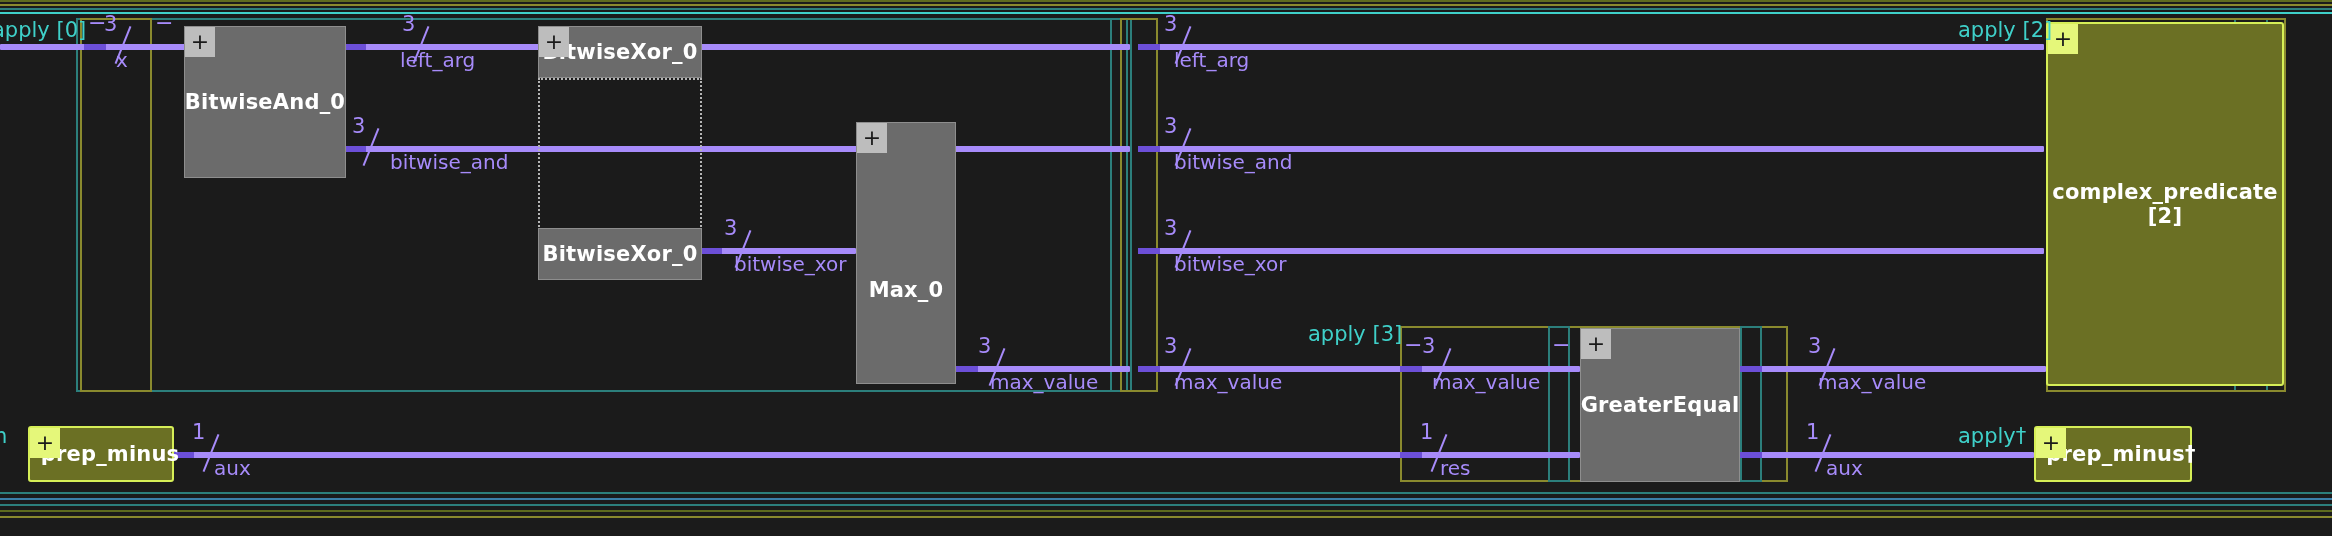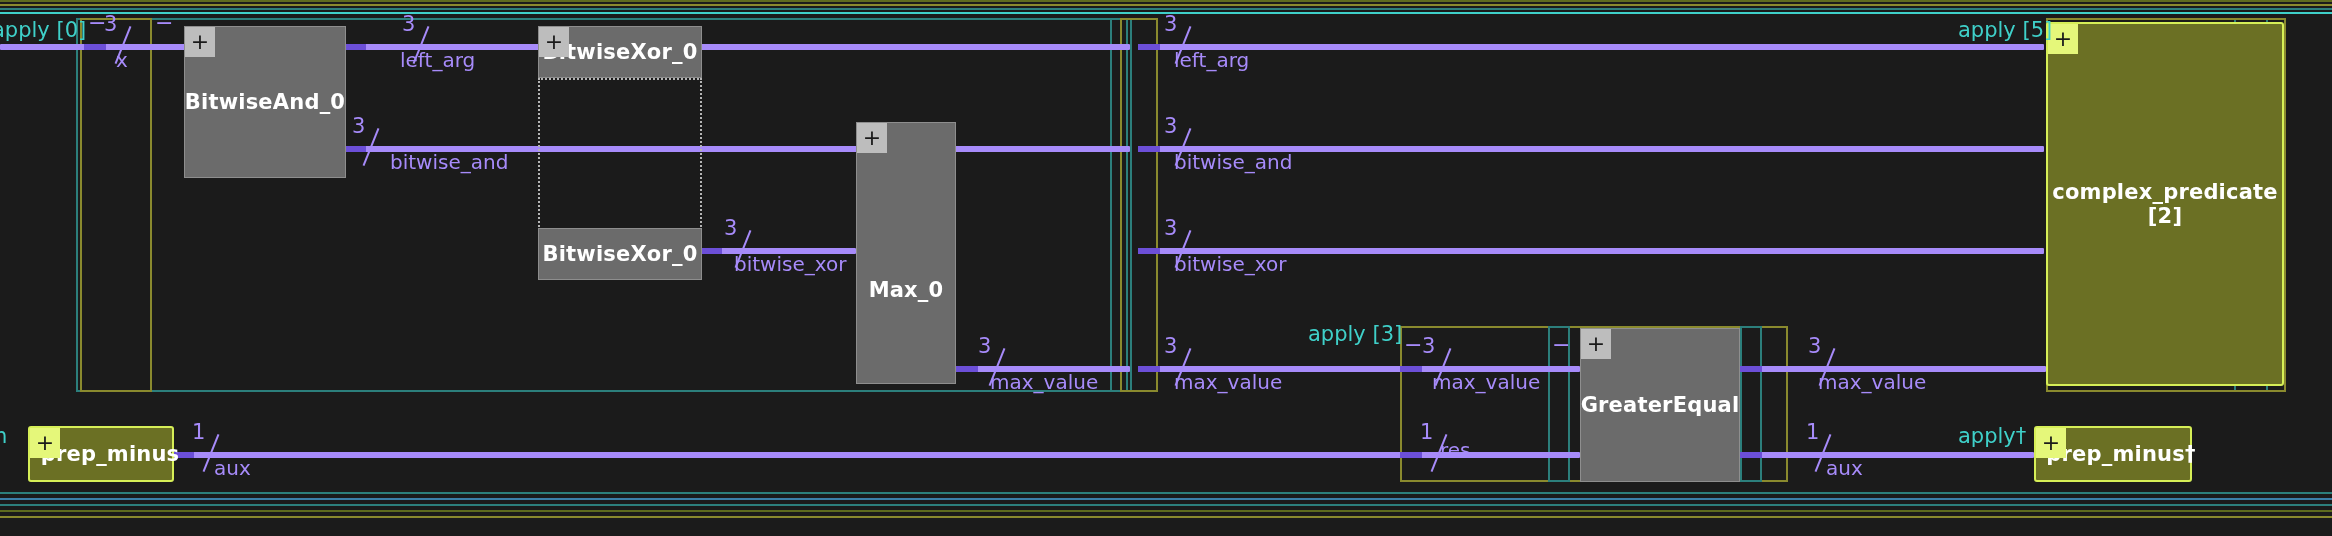--- a/index.html
+++ b/index.html
@@ -233,21 +233,21 @@
   <div class="bus" style="left:172px; top:452px; width:1234px;"></div>
   <div class="bus-stub" style="left:172px; top:452px;"></div>
   <div class="slash" style="left:210px; top:433px;"></div>
   <div class="bus-width" style="left:192px; top:420px;">1</div>
   <div class="bus-label" style="left:214px; top:456px;">aux</div>
 
   <div class="bus" style="left:1400px; top:452px; width:180px;"></div>
   <div class="bus-stub" style="left:1400px; top:452px;"></div>
   <div class="slash" style="left:1438px; top:433px;"></div>
   <div class="bus-width" style="left:1420px; top:420px;">1</div>
-  <div class="bus-label" style="left:1440px; top:438px;text-align:center;">res</div>
+  <div class="bus-label" style="left:1440px; top:456px;text-align:center;">res</div>
 
   <div class="bus" style="left:1740px; top:452px; width:294px;"></div>
   <div class="bus-stub" style="left:1740px; top:452px;"></div>
   <div class="slash" style="left:1822px; top:433px;"></div>
   <div class="bus-width" style="left:1806px; top:420px;">1</div>
   <div class="bus-label" style="left:1826px; top:456px;">aux</div>
 
   <div class="block grey" style="left:184px; top:26px; width:162px; height:152px;">
     <span class="plus">+</span>
     <span class="btitle">BitwiseAnd_0</span>
@@ -284,17 +284,17 @@
     <span class="btitle" style="margin-left:18px;">prep_minus</span>
   </div>
 
   <div class="block olive" style="left:2034px; top:426px; width:158px; height:56px;">
     <span class="plus">+</span>
     <span class="btitle" style="margin-left:16px;">prep_minus†</span>
   </div>
 
   <div class="anno" style="left:-8px; top:18px;">apply [0]</div>
   <div class="anno" style="left:1308px; top:322px;">apply [3]</div>
-  <div class="anno" style="left:1958px; top:18px;">apply [5]</div>
+  <div class="anno" style="left:1958px; top:18px;">apply [2]</div>
   <div class="anno" style="left:1958px; top:424px;">apply†</div>
   <div class="anno" style="left:-6px; top:424px;">n</div>
 
 </div>
 
 </body></html>

